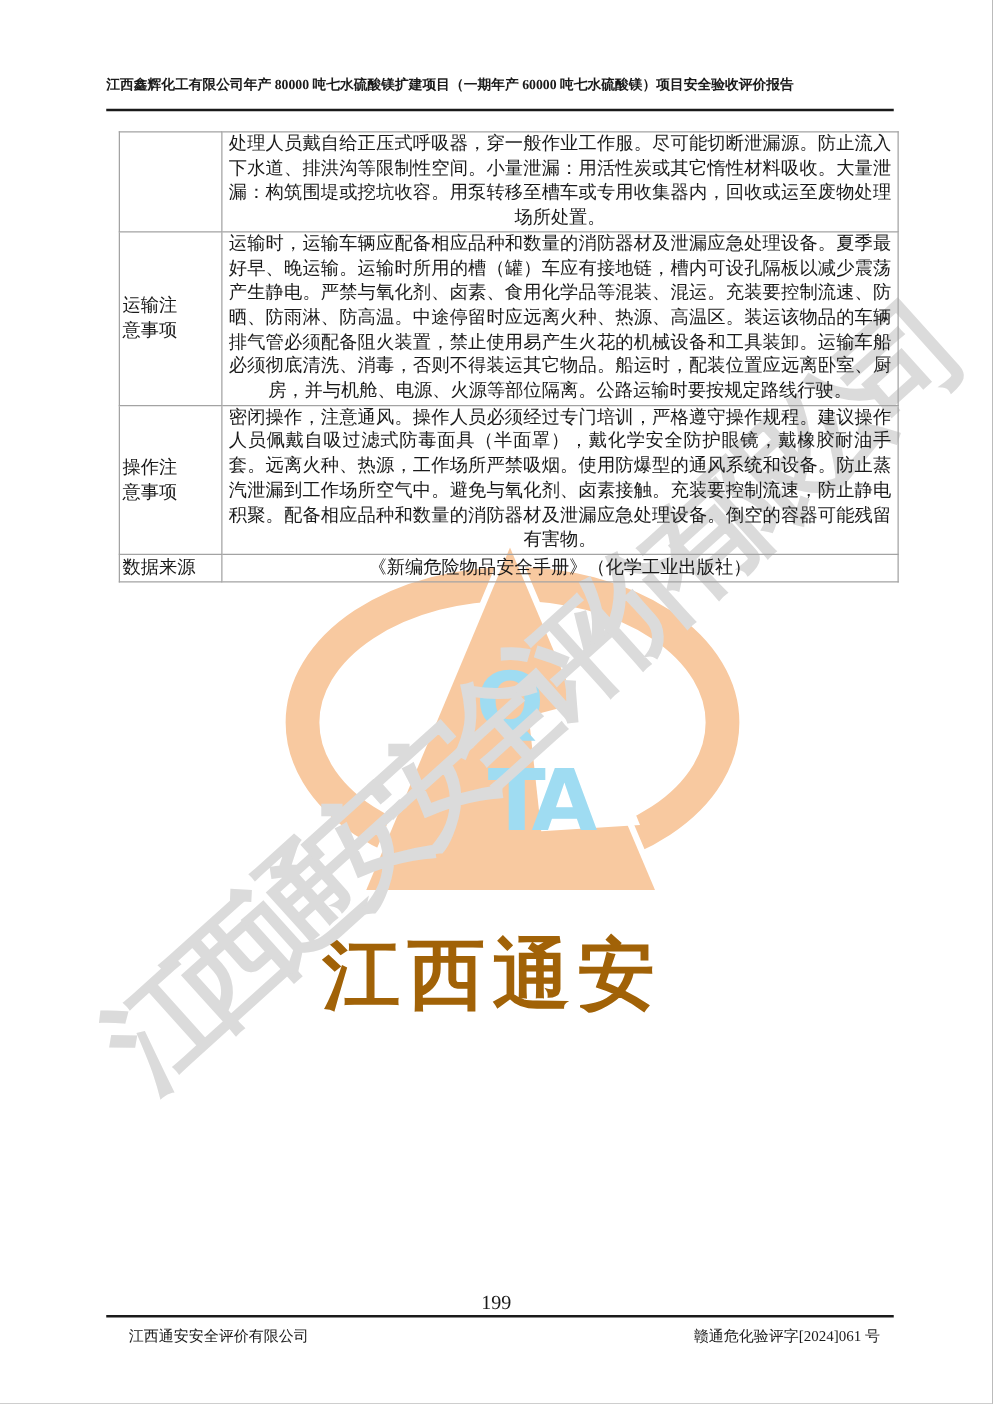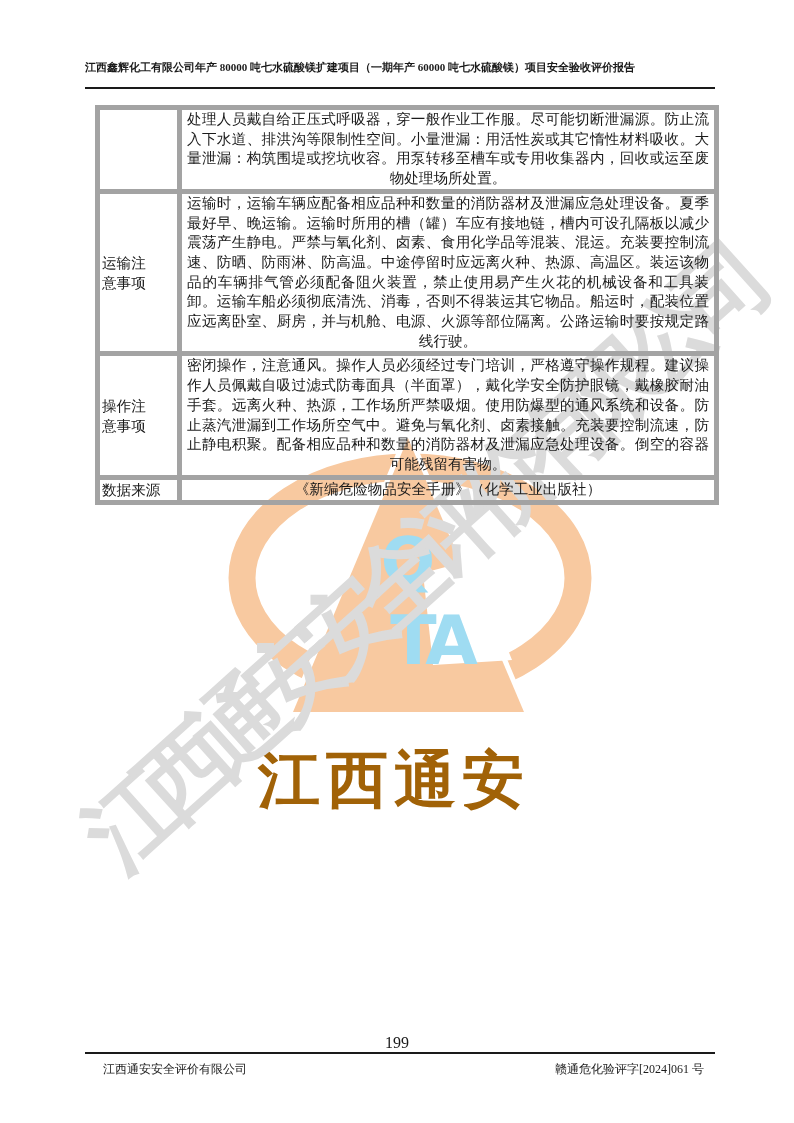--- a/index.html
+++ b/index.html
@@ -33,21 +33,21 @@
     position:absolute;left:85px;top:60px;width:630px;
     font-size:11px;font-weight:bold;text-align:left;z-index:5;
   }
   #header-rule{position:absolute;left:85px;top:87px;width:630px;height:2px;background:#1a1a1a;z-index:5;}
   #safety-table{
     position:absolute;left:95px;top:105px;width:624px;z-index:5;
     border-collapse:collapse;table-layout:fixed;
     font-size:14.6px;
   }
   #safety-table td{
-    border:5px solid #a3a3a3;
+    border:1px solid #a3a3a3;
     vertical-align:middle;
     overflow:hidden;
     background:transparent;
   }
   td.lbl{
     width:80px;text-align:left;white-space:pre-line;
     line-height:20px;padding:0 2px;
   }
   td.txt{
     line-height:19.7px;padding:0 5px;

